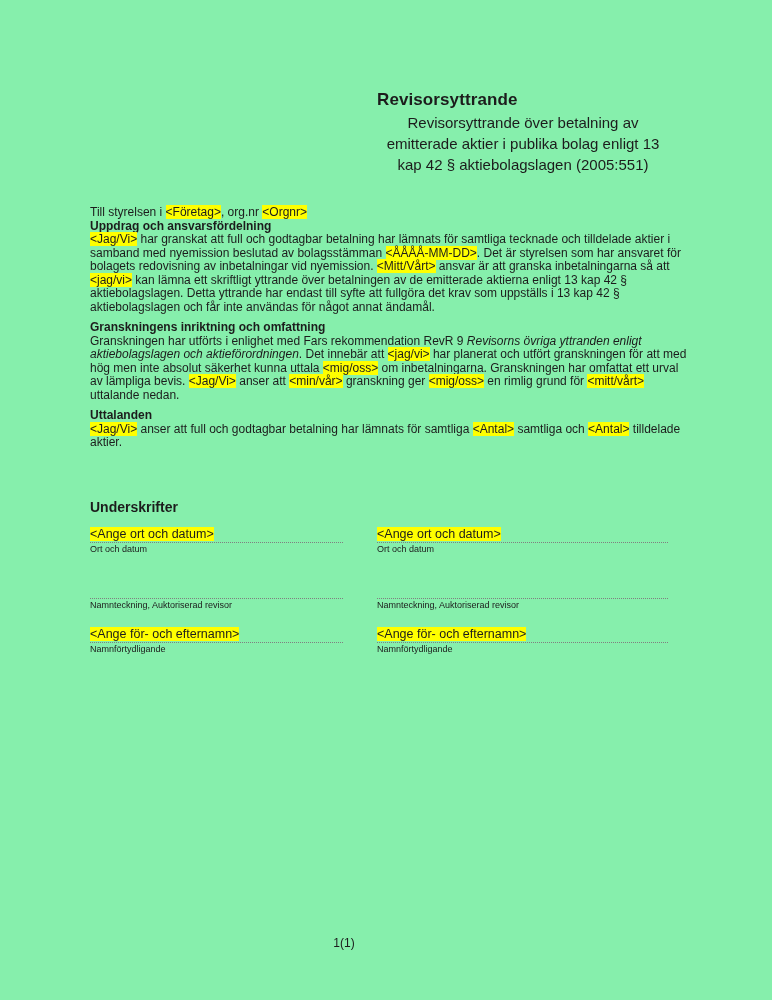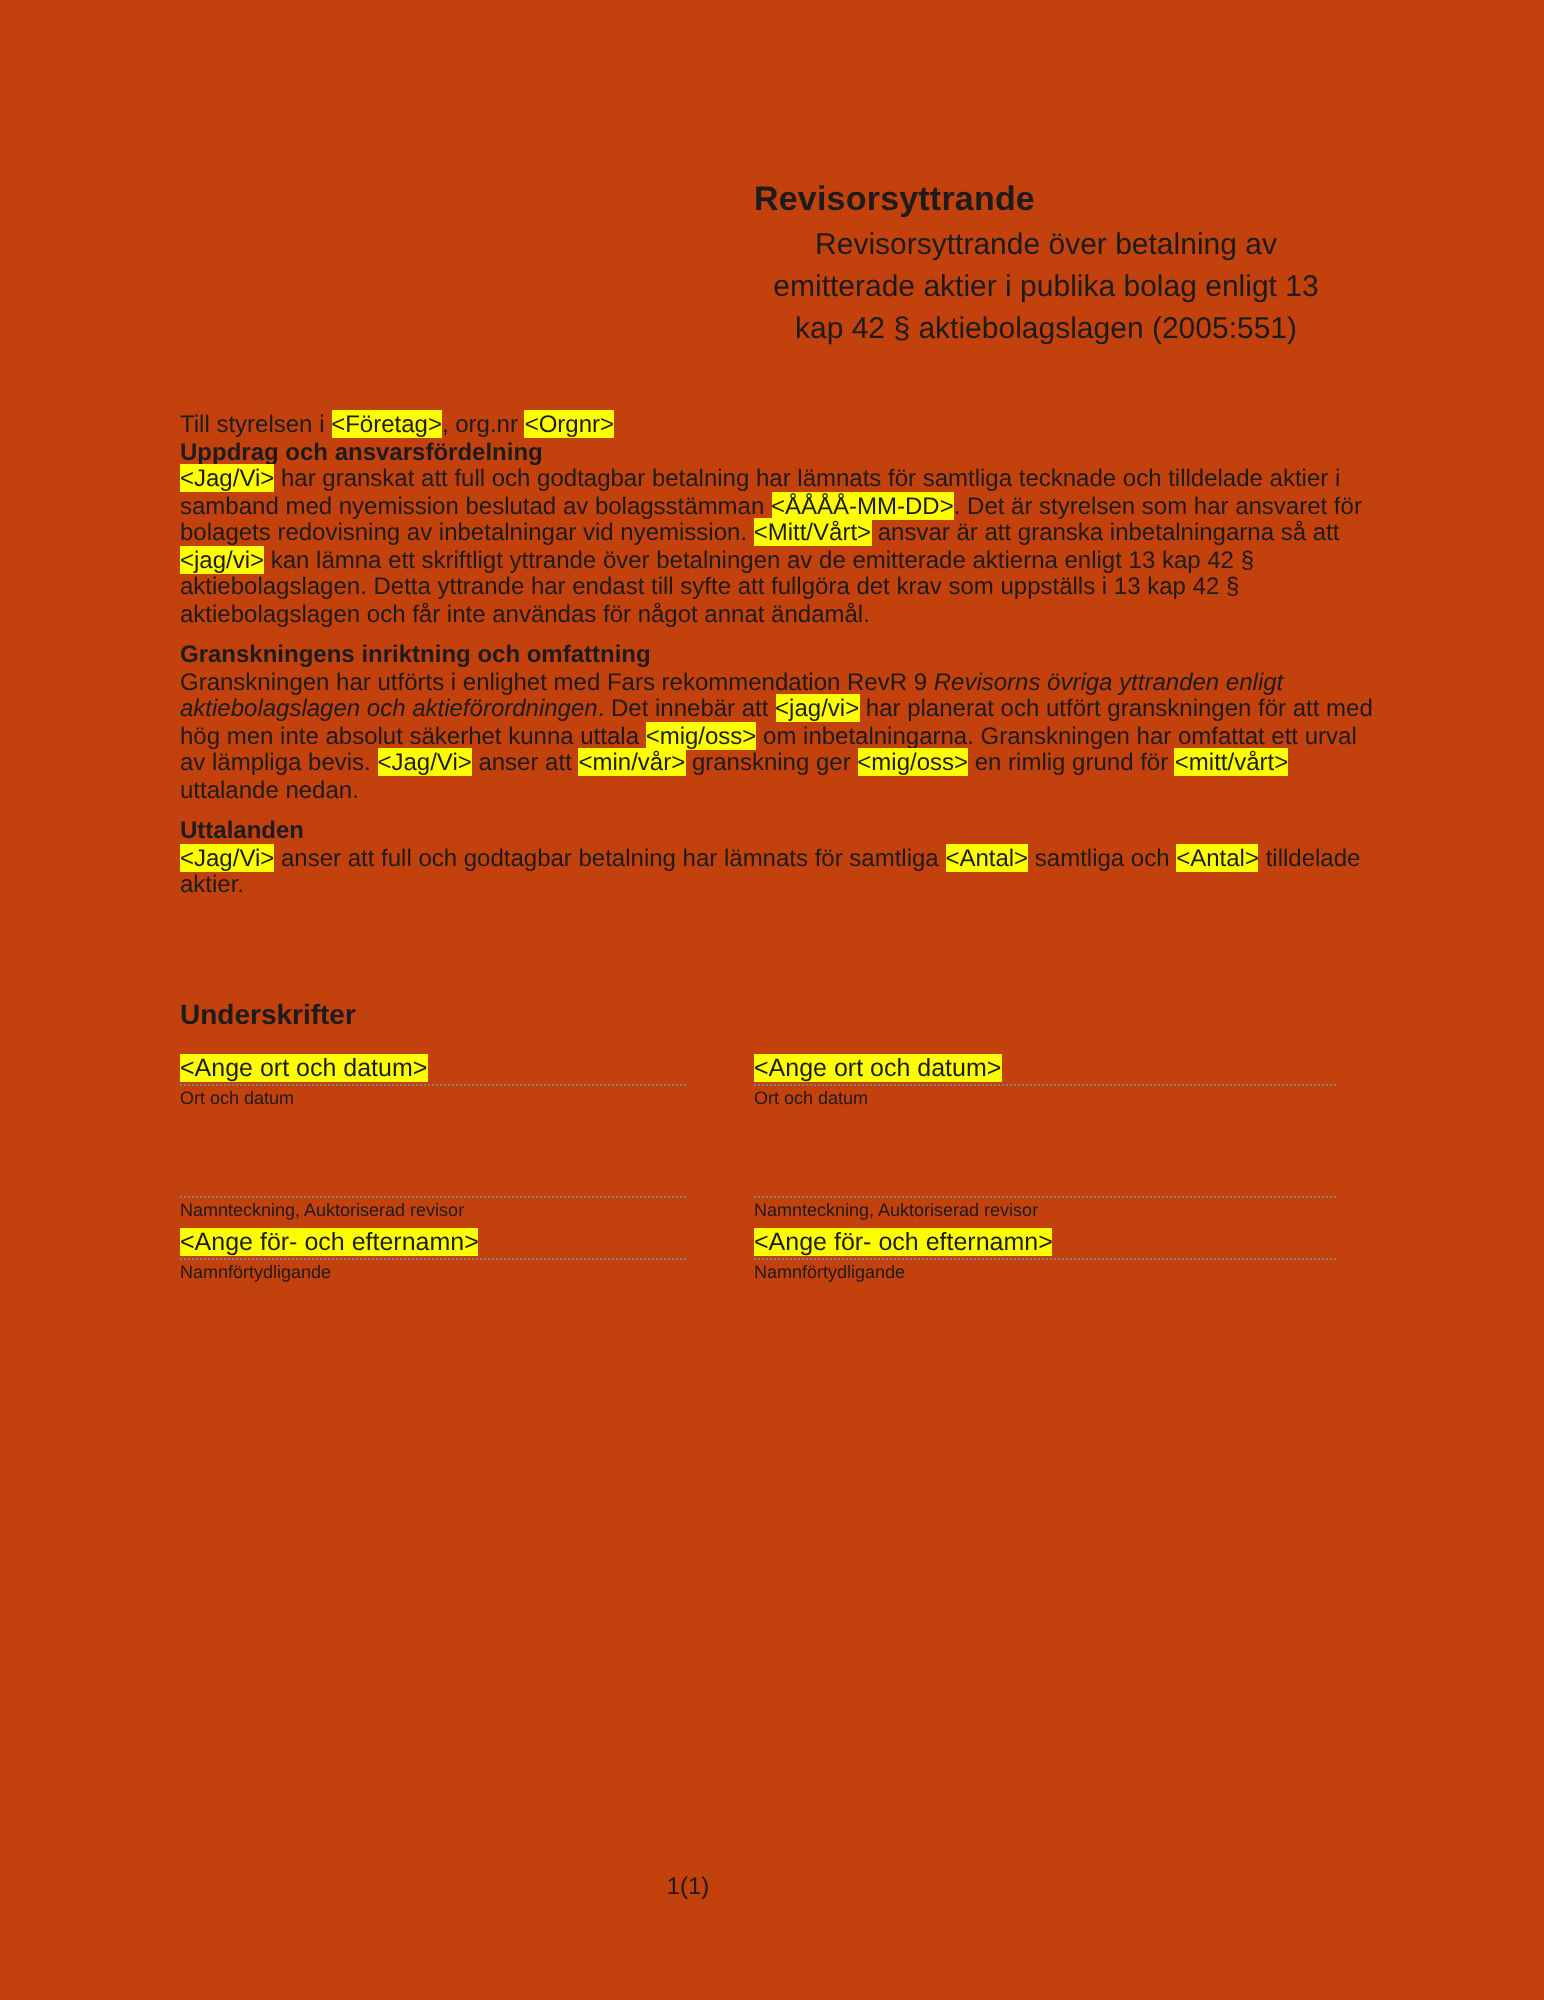--- a/index.html
+++ b/index.html
@@ -1,20 +1,20 @@
 <!DOCTYPE html>
 <html><head>
 <meta charset="utf-8">
 <style>
   * { margin:0; padding:0; box-sizing:border-box; }
   html,body { background:#ffffff; }
   .page {
     position:relative;
     width:772px; height:1000px;
-    background:#c2410c;
+    background:#86efac;
     font-family:"Liberation Sans", sans-serif;
     color:#1c1c1c;
     overflow:hidden;
     text-decoration:underline;
   }
   .title-block {
     position:absolute;
     left:377px; top:89px; width:292px;
   }
   .doc-title {
@@ -40,21 +40,21 @@
     margin-top:48px;
   }
   .sig-grid { display:flex; margin-top:11px; }
   .sig-col-left  { width:253px; margin-right:34px; }
   .sig-col-right { width:291px; }
   .sig-value {
     height:16px; font-size:12.5px; line-height:15px;
     border-bottom:1px dotted #808080;
     white-space:nowrap; overflow:visible;
   }
-  .sig-name { margin-top:3px; }
+  .sig-name { margin-top:16px; }
   .sig-label {
     font-size:9px; line-height:11px; padding-top:1px;
   }
   .sig-gap { height:43px; }
   .sig-rule { height:0; border-bottom:1px dotted #808080; }
   .footer {
     position:absolute; left:0; top:936px; width:688px;
     text-align:center; font-size:12px; line-height:14px;
   }
 </style>

